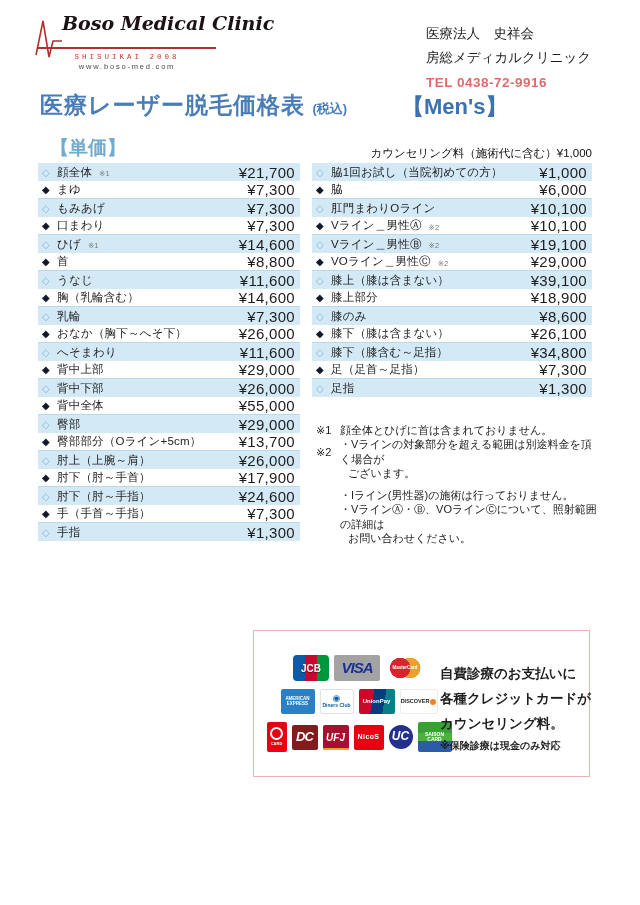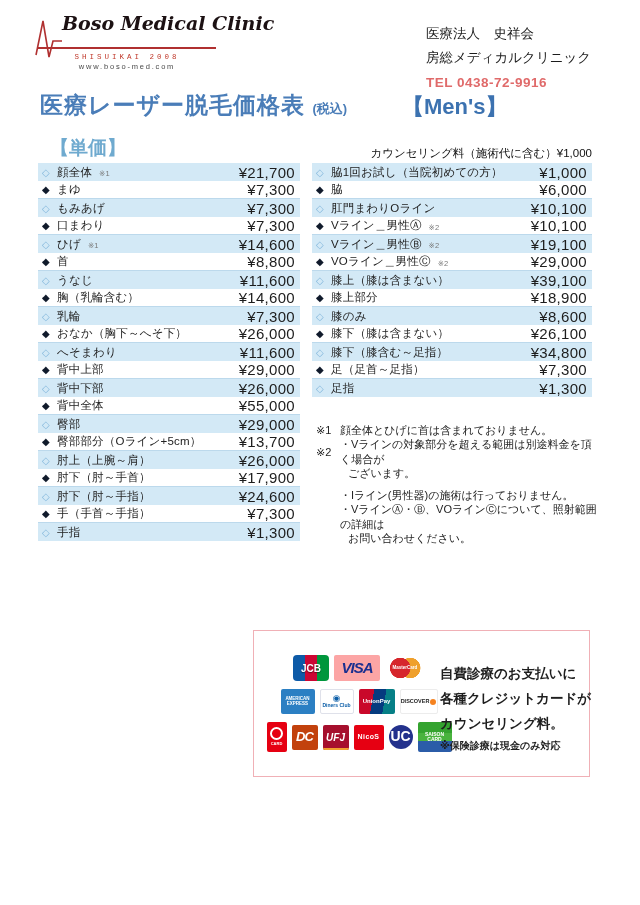--- a/index.html
+++ b/index.html
@@ -50,37 +50,37 @@
 
   
   .paybox { position:absolute; left:253px; top:630px; width:337px; height:147px; border:1px solid #f0b0b6; background:#fff; }
   .cards { position:absolute; left:10px; top:24px; width:190px; }
   .card-row { display:flex; align-items:center; justify-content:center; gap:5px; margin-bottom:8px; }
   .card { display:flex; align-items:center; justify-content:center; text-align:center;
           height:25px; border-radius:2px; font-weight:bold; color:#fff; overflow:hidden; line-height:1.1; }
   .card-jcb { width:36px; height:26px; border-radius:4px; font-size:10px;
               text-shadow:0 1px 1px rgba(0,0,0,.45);
               background:linear-gradient(90deg,#0d5aa7 0 33%,#cc0633 33% 66%,#00963c 66%); }
-  .card-visa { width:46px; height:26px; background:#fca5a5; color:#1a2f8f; font-style:italic; font-size:15px; letter-spacing:-1px; }
+  .card-visa { width:46px; height:26px; background:#a3a3a3; color:#1a2f8f; font-style:italic; font-size:15px; letter-spacing:-1px; }
   .card-mastercard { width:40px; height:26px; background-color:#fff; font-size:4.5px;
               background-image:radial-gradient(circle at 38% 50%,#d6262c 0 10px,rgba(0,0,0,0) 10.5px),
                                radial-gradient(circle at 63% 50%,#efa02c 0 10px,rgba(0,0,0,0) 10.5px); }
   .card-amex { width:34px; background:#2b7fc3; font-size:4.5px; }
   .card-diners { width:34px; background:#fff; border:1px solid #dfe1ea; color:#0b5ea8; font-size:5px; flex-direction:column; }
   .card-diners::before { content:"◉"; font-size:9px; line-height:1; }
   .card-unionpay { width:36px; font-size:6px;
               background:linear-gradient(100deg,#c9082a 0 38%,#053b7f 38% 68%,#067f86 68%); }
   .card-discover { width:38px; background:#fff; border:1px solid #ececec; color:#222; font-size:5.5px; }
   .card-discover::after { content:""; width:6px; height:6px; background:#f58220; border-radius:50%; margin-left:1px; flex:0 0 auto; }
   .card-marui { width:20px; height:30px; background:#e60012; flex-direction:column; font-size:4px; }
   .card-marui::before { content:""; width:9px; height:9px; border:2.5px solid #fff; border-radius:50%; margin-bottom:2px; }
-  .card-dc { width:26px; background:#c2410c; font-style:italic; font-size:13px; letter-spacing:-1px; }
+  .card-dc { width:26px; background:#7f1d1d; font-style:italic; font-size:13px; letter-spacing:-1px; }
   .card-ufj { width:26px; background:#a60f2d; font-style:italic; font-size:10px; box-shadow:inset 0 -5px 0 -3px #f0a030; }
   .card-nicos { width:30px; background:#e60012; font-size:7px; letter-spacing:.4px; }
-  .card-uc { width:24px; height:24px; border-radius:50%; background:#23318c; font-size:14px; }
+  .card-uc { width:24px; height:24px; border-radius:50%; background:#23318c; font-style:italic; font-size:12px; }
   .card-saison { width:34px; height:30px; font-size:5px;
               background:linear-gradient(#34a32f 0 36%,#49b33e 36% 64%,#2b5ca8 64%); }
   .paytext { position:absolute; left:186px; top:30px; width:145px; }
   .payline { font-size:13.5px; font-weight:bold; color:#1e1e1e; line-height:25px; white-space:nowrap; }
   .paynote { font-size:10px; font-weight:bold; color:#1e1e1e; line-height:20px; white-space:nowrap; }
 </style>
 </head>
 <body>
 
 <div class="page">

